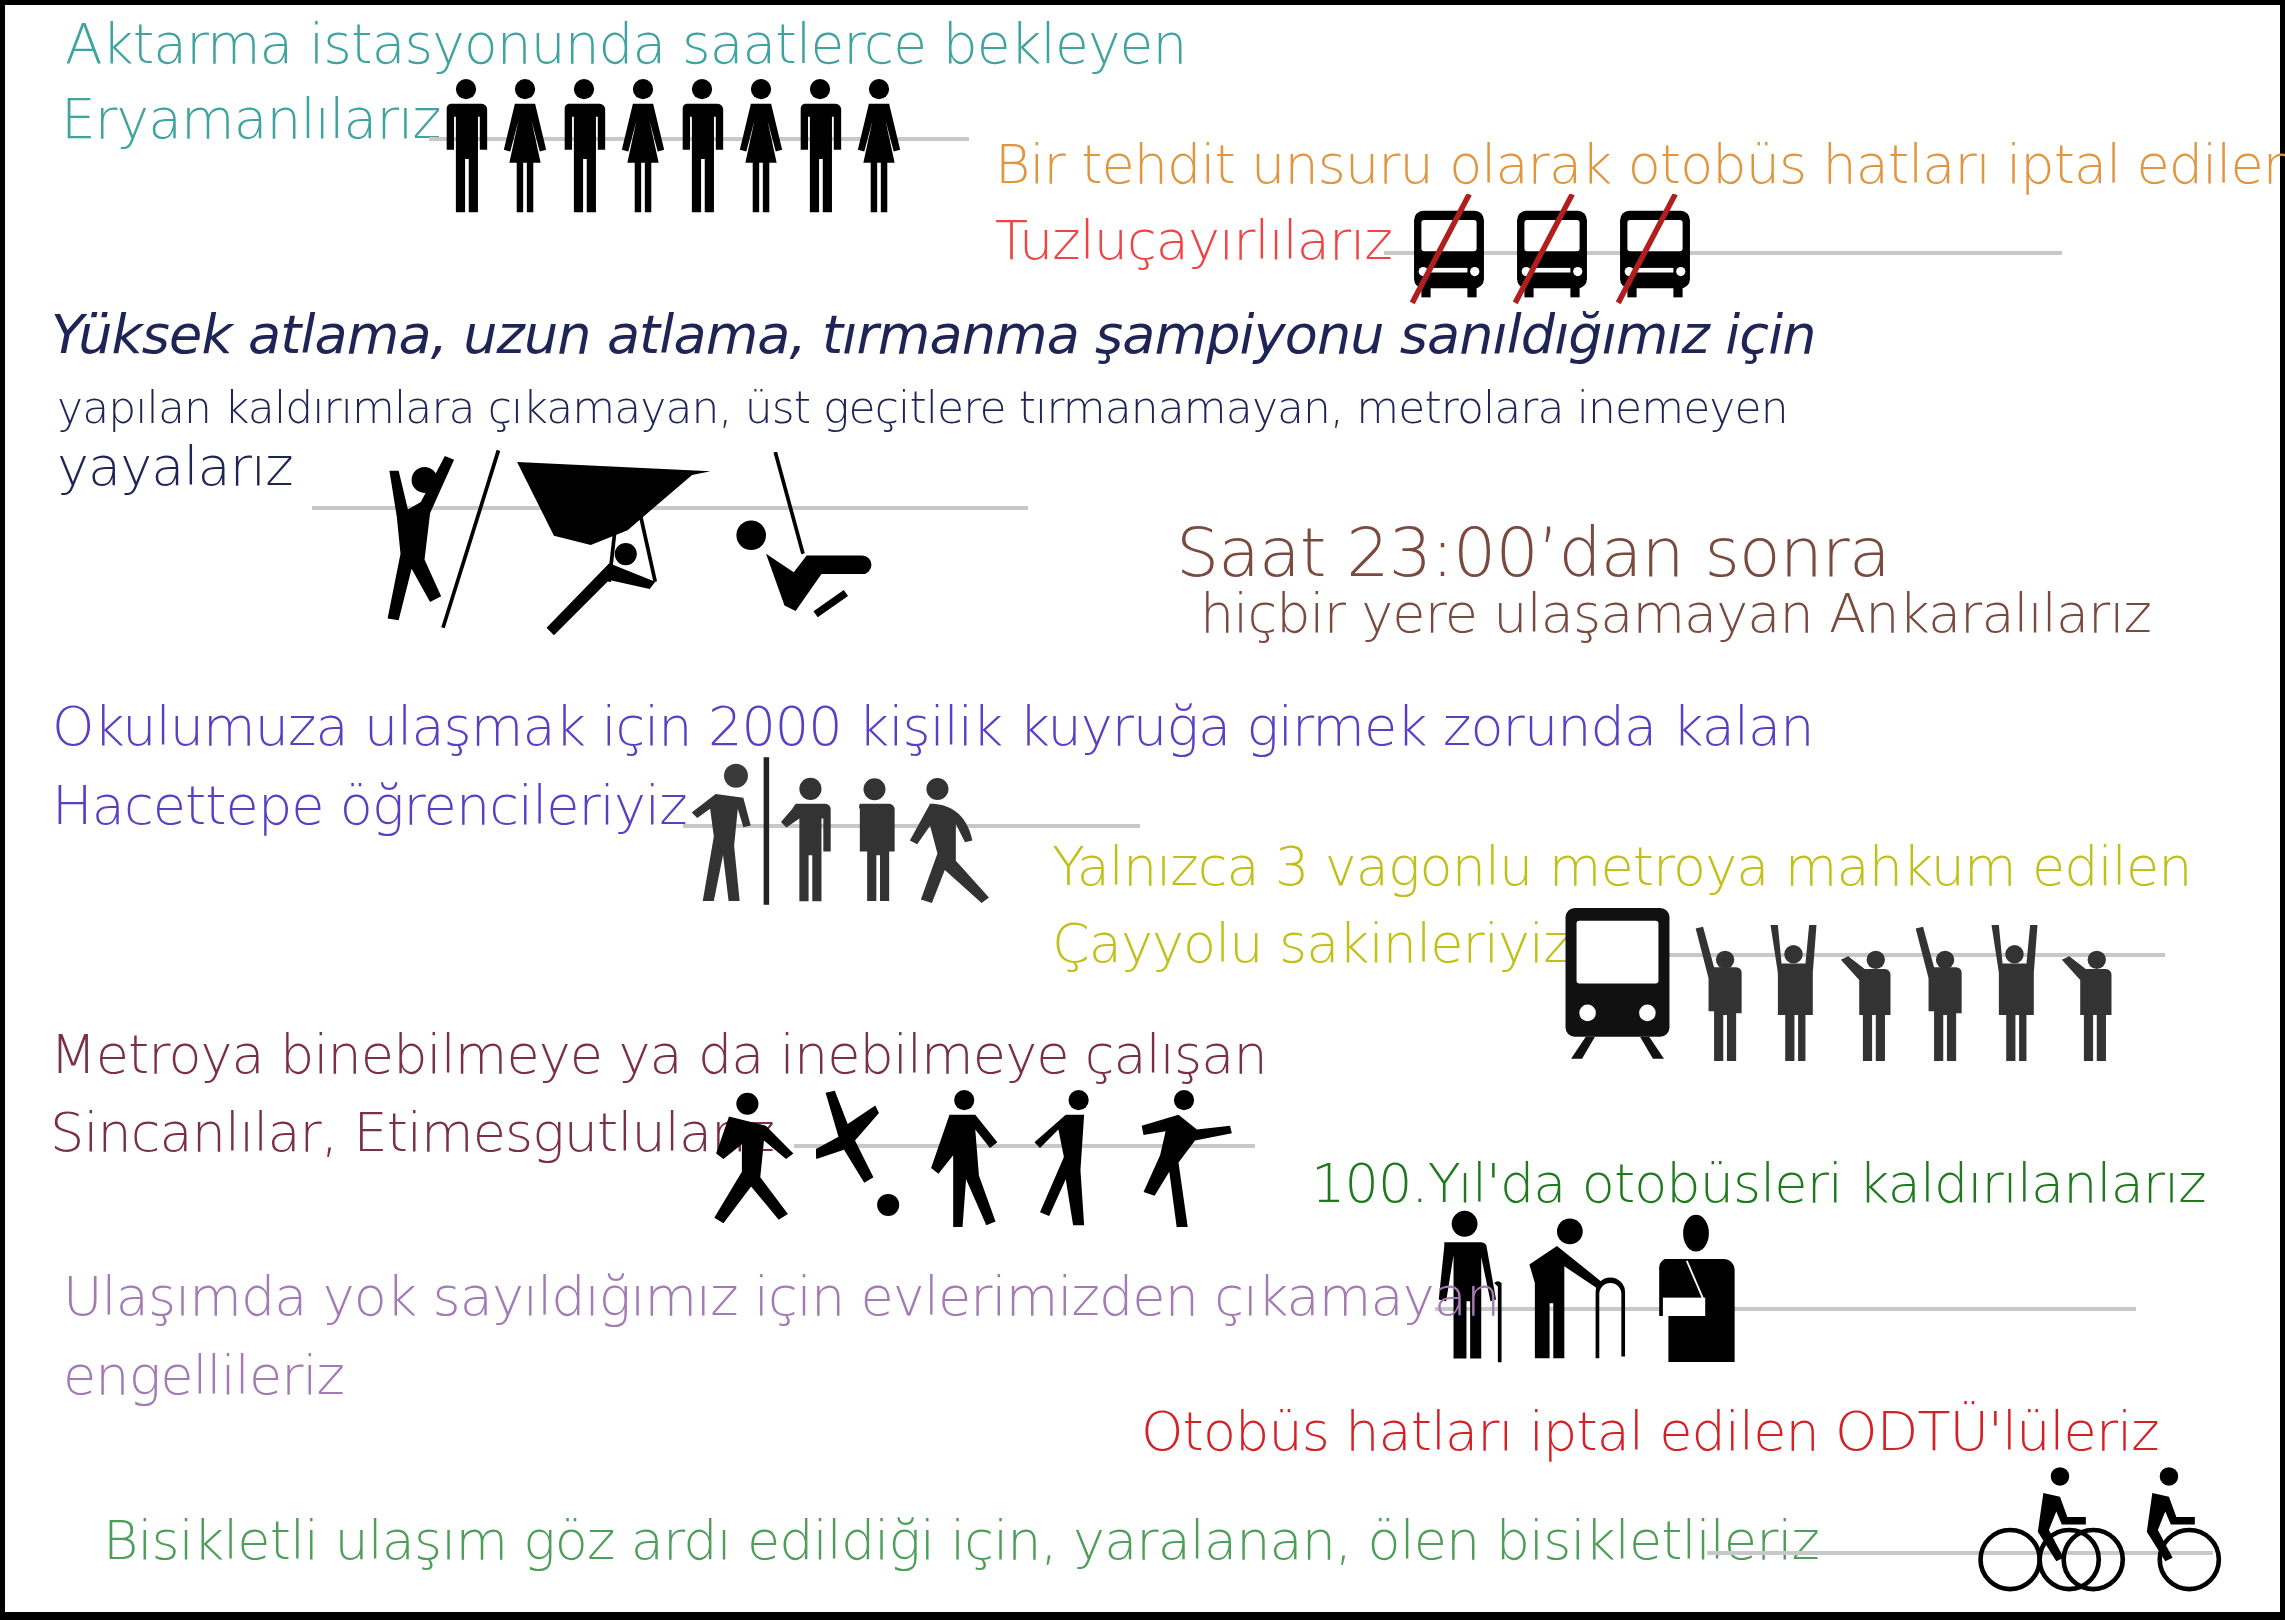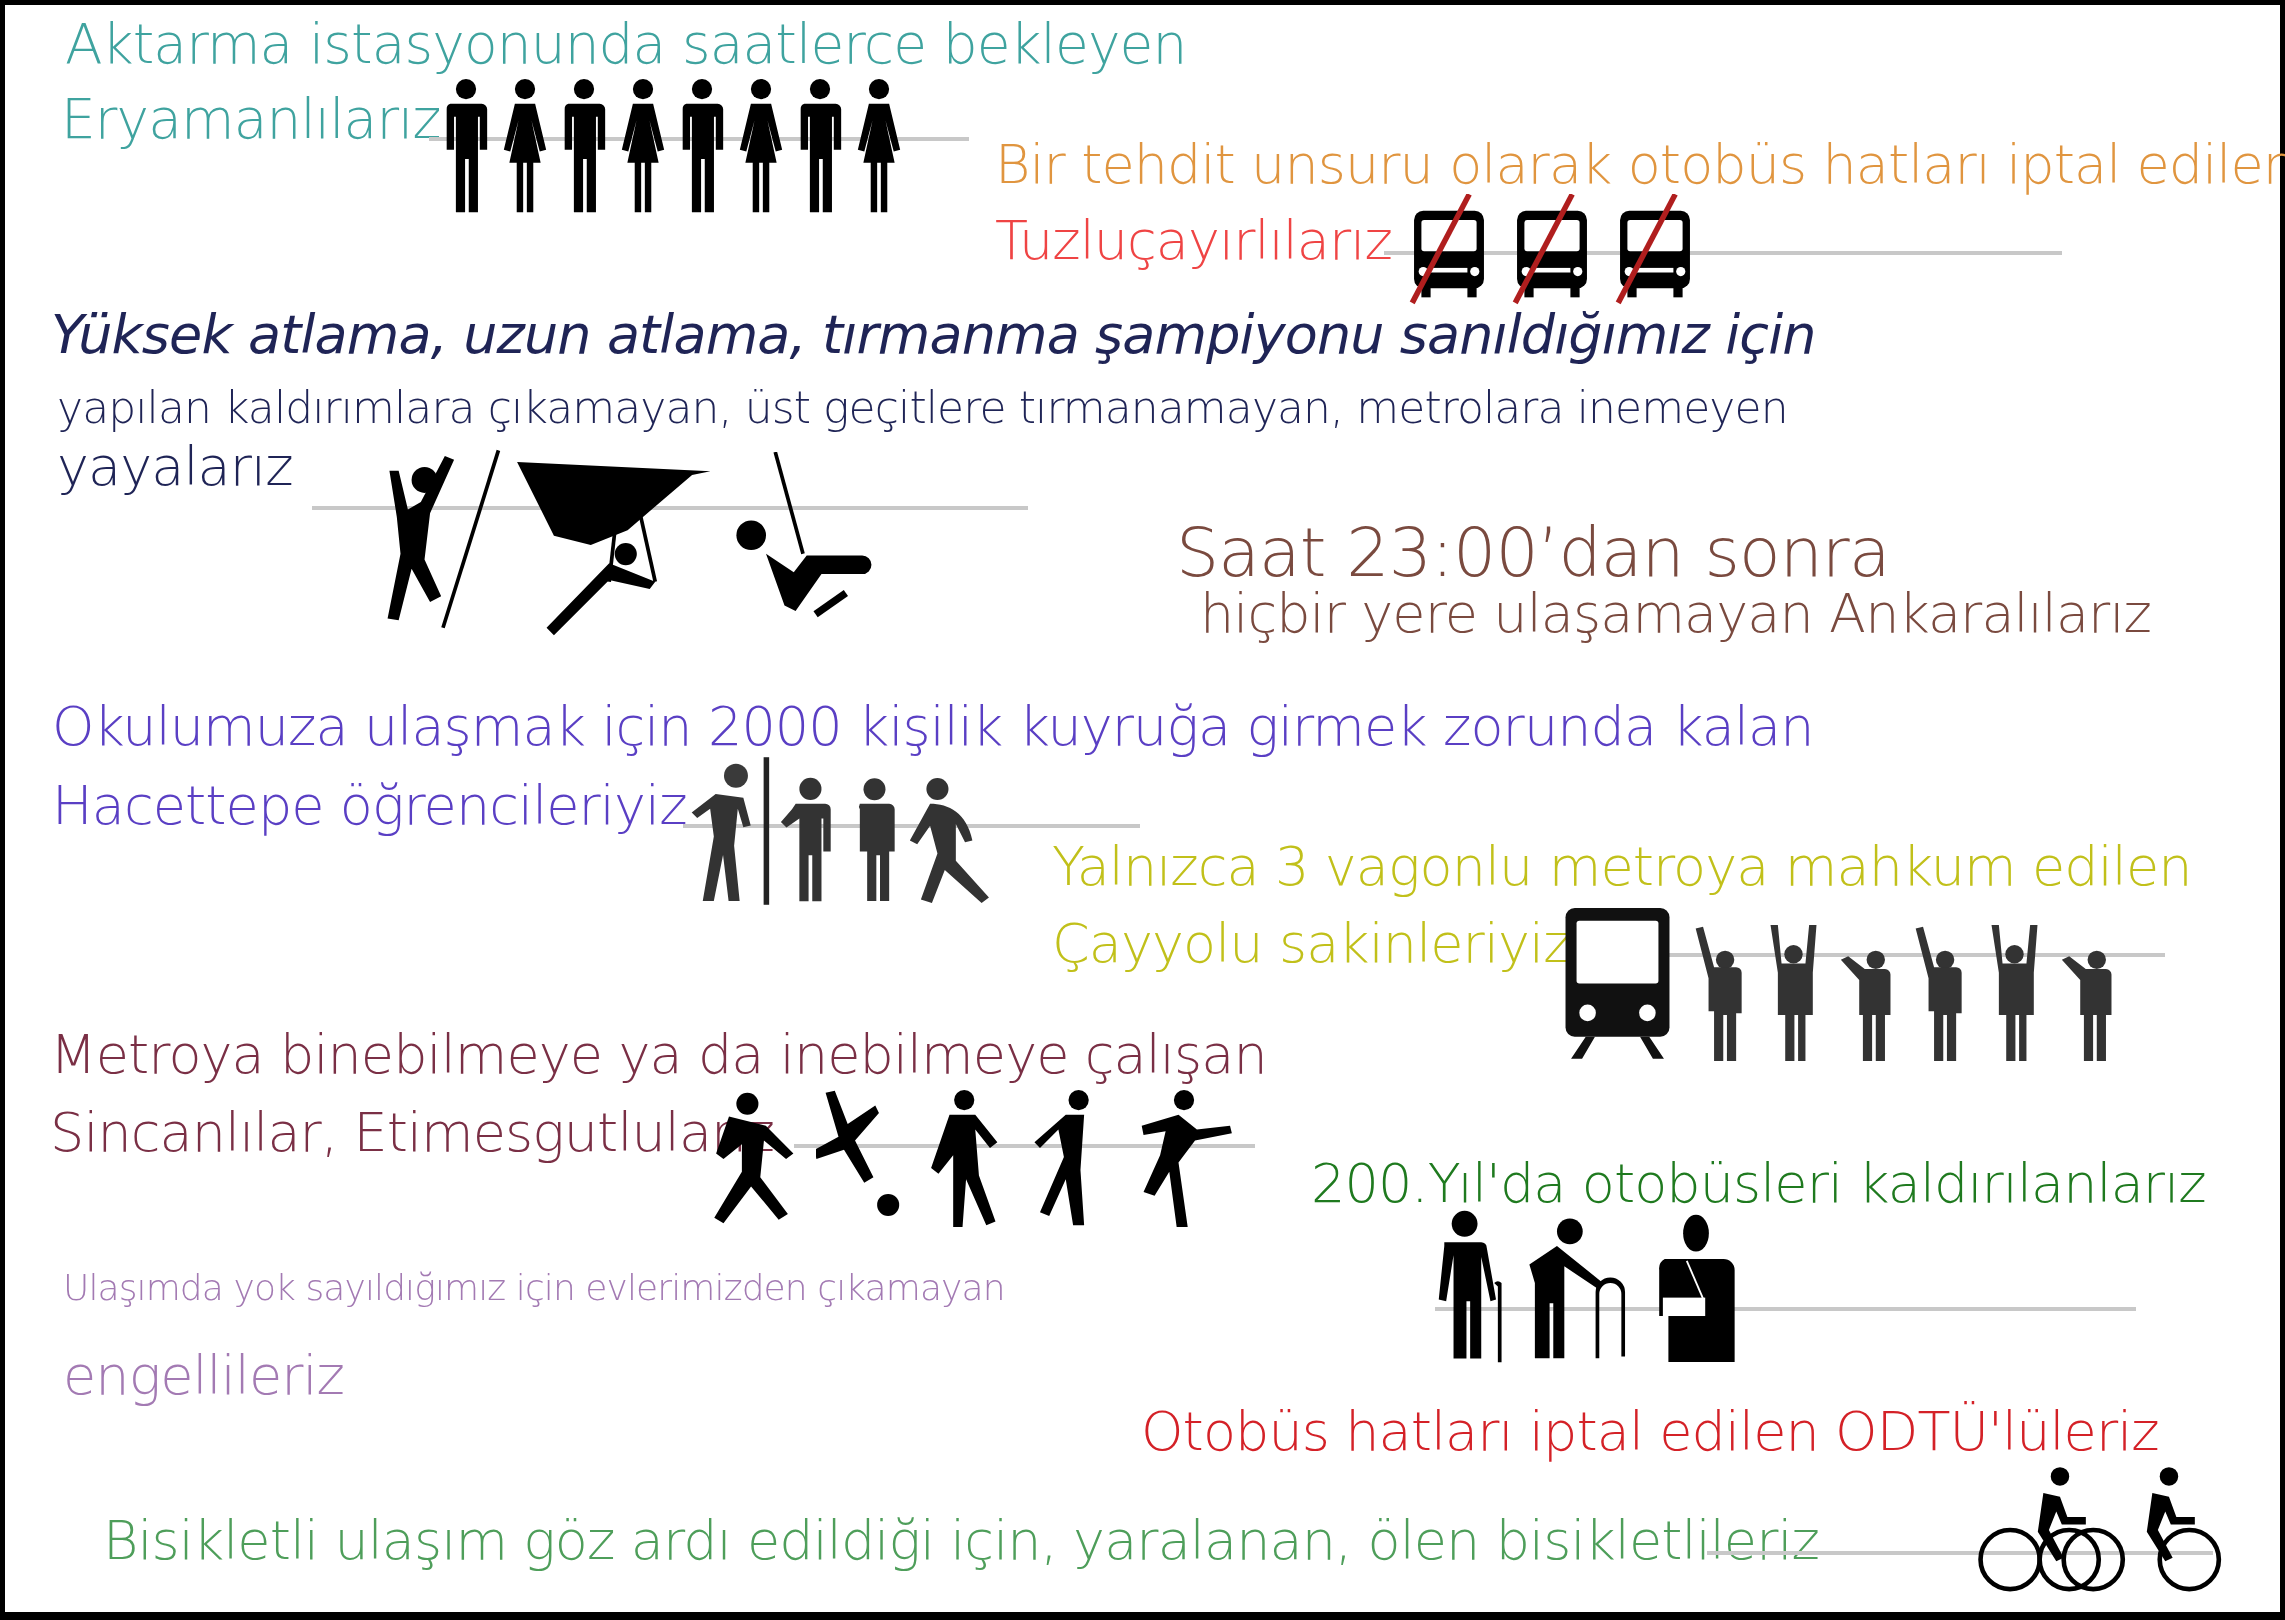--- a/index.html
+++ b/index.html
@@ -196,42 +196,42 @@
   <svg width="83" height="138" viewBox="0 0 90 150">
       <circle cx="56" cy="12" r="11" fill="#000"></circle>
       <path d="M42 28h20l-4 60 4 60H50l-8-50-18 40-10-4 26-60-6-30-20 20-6-6z" fill="#000"></path>
     </svg>
   <svg width="111" height="138" viewBox="0 0 120 150">
       <circle cx="66" cy="12" r="11" fill="#000"></circle>
       <path d="M20 40l40-12 20 16 36-4 2 8-40 8-18 24 10 70H58l-8-60-16 26-12-4 18-40 6-26-24 4z" fill="#000"></path>
     </svg>
 </div>
 
-<div class="t" style="left:1311px;top:1157px;color:#1f7a1f;font-size:54px;">200.Yıl'da otobüsleri kaldırılanlarız</div>
+<div class="t" style="left:1311px;top:1157px;color:#1f7a1f;font-size:54px;">100.Yıl'da otobüsleri kaldırılanlarız</div>
 <div class="rule" style="left:1435px;top:1307px;width:701px;"></div>
 <div class="icons" style="left:1435px;top:1209px;gap:13px;">
   <svg width="74" height="157" viewBox="0 0 80 170">
       <circle cx="32" cy="16" r="14" fill="#000"></circle>
       <path d="M10 36h40a6 6 0 0 1 6 6l10 56-6 2-10-48v110H38V100h-4v62H20V50l-8 50-8-2 6-58z" fill="#000"></path>
       <path d="M64 80a6 6 0 0 1 8 0v86h-4V84z" fill="#000"></path>
     </svg>
   <svg width="115" height="157" viewBox="0 0 125 170">
       <circle cx="52" cy="24" r="14" fill="#000"></circle>
       <path d="M8 60l30-20 50 40-6 6-36-24v100H34v-60h-4v60H14V80z" fill="#000"></path>
       <path d="M80 90a16 16 0 0 1 32 0v70h-4V92a12 12 0 0 0-24 0v70h-4z" fill="#000"></path>
     </svg>
   <svg width="92" height="157" viewBox="0 0 100 170">
       <ellipse cx="50" cy="26" rx="14" ry="20" fill="#000"></ellipse>
       <path d="M16 54h64a12 12 0 0 1 12 12v100H20V116H10V66a12 12 0 0 1 6-12z" fill="#000"></path>
       <rect x="14" y="96" width="46" height="20" fill="#fff"></rect>
       <line x1="40" y1="56" x2="58" y2="98" stroke="#fff" stroke-width="2"></line>
     </svg>
 </div>
 
-<div class="t" style="left:63px;top:1270px;color:#a37ab3;font-size:36px;">Ulaşımda yok sayıldığımız için evlerimizden çıkamayan</div>
+<div class="t" style="left:63px;top:1270px;color:#a37ab3;font-size:54px;">Ulaşımda yok sayıldığımız için evlerimizden çıkamayan</div>
 <div class="t" style="left:63px;top:1349px;color:#a37ab3;font-size:54px;">engellileriz</div>
 
 <div class="t" style="left:1141px;top:1405px;color:#d42127;font-size:54px;">Otobüs hatları iptal edilen ODTÜ'lüleriz</div>
 
 <div class="t" style="left:103px;top:1514px;color:#4e9e5a;font-size:54px;">Bisikletli ulaşım göz ardı edildiği için, yaralanan, ölen bisikletlileriz</div>
 <div class="rule" style="left:1707px;top:1551px;width:506px;"></div>
 <div class="icons" style="left:1975px;top:1467px;">
   <svg width="254" height="125" viewBox="0 0 275 135">
       <circle cx="38" cy="100" r="32" fill="none" stroke="#000" stroke-width="5"></circle>
       <circle cx="128" cy="100" r="32" fill="none" stroke="#000" stroke-width="5"></circle>

